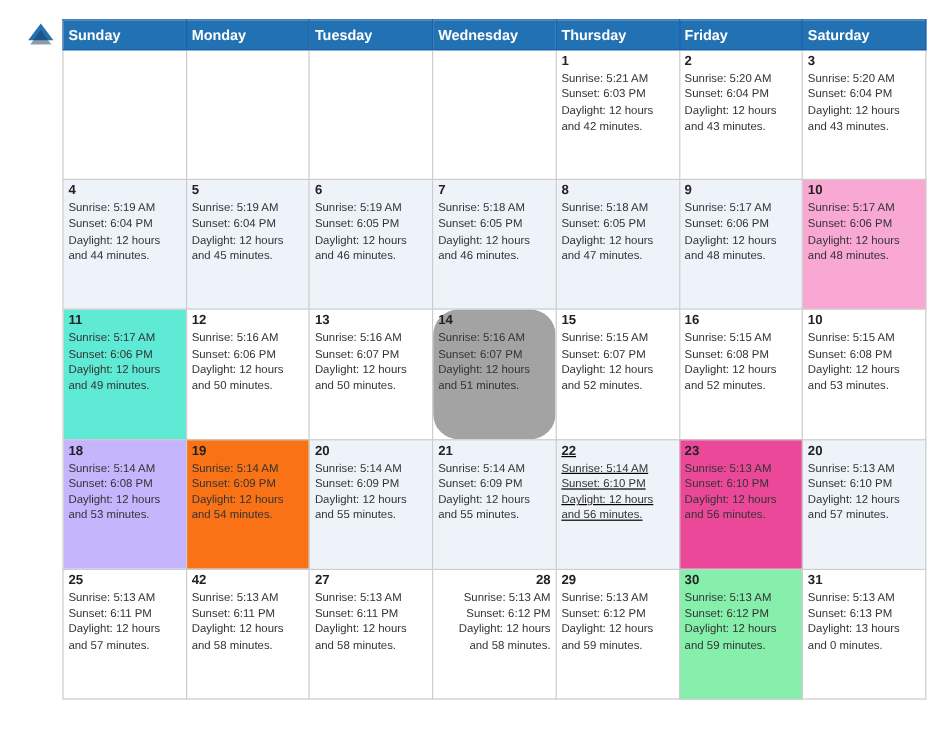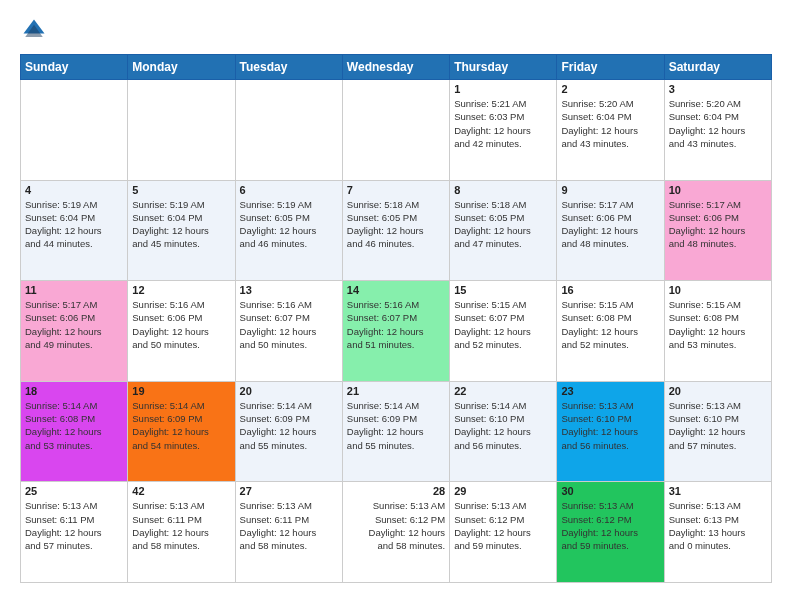--- a/index.html
+++ b/index.html
@@ -8,21 +8,21 @@
       height: 612px;
       font-family: Arial, sans-serif;
       background: #fff;
       overflow: hidden;
     }
     .page {
       width: 792px;
       height: 612px;
       padding: 16px 20px 29px 20px;
       display: flex;
-      flex-direction: column;
+      flex-direction: row;
     }
     .header {
       display: flex;
       justify-content: space-between;
       align-items: flex-start;
       margin-bottom: 10px;
     }
     .logo {
       display: flex;
       align-items: center;
@@ -212,42 +212,42 @@
           </td>
           <td style="background: #f9a8d4;">
             <span class="day-number">10</span>
             <div class="day-info" style="white-space: pre-line;">Sunrise: 5:17 AM
 Sunset: 6:06 PM
 Daylight: 12 hours
 and 48 minutes.</div>
           </td>
         </tr>
         <tr>
-          <td style="background: #f9a8d4;">
+          <td style="background: #5eead4;">
             <span class="day-number">11</span>
             <div class="day-info" style="white-space: pre-line;">Sunrise: 5:17 AM
 Sunset: 6:06 PM
 Daylight: 12 hours
 and 49 minutes.</div>
           </td>
           <td style="background: rgb(255, 255, 255);">
             <span class="day-number">12</span>
             <div class="day-info" style="white-space: pre-line;">Sunrise: 5:16 AM
 Sunset: 6:06 PM
 Daylight: 12 hours
 and 50 minutes.</div>
           </td>
           <td style="background: rgb(255, 255, 255);">
             <span class="day-number">13</span>
             <div class="day-info" style="white-space: pre-line;">Sunrise: 5:16 AM
 Sunset: 6:07 PM
 Daylight: 12 hours
 and 50 minutes.</div>
           </td>
-          <td style="background: #86efac;">
+          <td style="background: #a3a3a3; border-radius: 21px;">
             <span class="day-number">14</span>
             <div class="day-info" style="white-space: pre-line;">Sunrise: 5:16 AM
 Sunset: 6:07 PM
 Daylight: 12 hours
 and 51 minutes.</div>
           </td>
           <td style="background: rgb(255, 255, 255);">
             <span class="day-number">15</span>
             <div class="day-info" style="white-space: pre-line;">Sunrise: 5:15 AM
 Sunset: 6:07 PM
@@ -263,21 +263,21 @@
           </td>
           <td style="background: rgb(255, 255, 255);">
             <span class="day-number">10</span>
             <div class="day-info" style="white-space: pre-line;">Sunrise: 5:15 AM
 Sunset: 6:08 PM
 Daylight: 12 hours
 and 53 minutes.</div>
           </td>
         </tr>
         <tr>
-          <td style="background: #d946ef;">
+          <td style="background: #c4b5fd;">
             <span class="day-number">18</span>
             <div class="day-info" style="white-space: pre-line;">Sunrise: 5:14 AM
 Sunset: 6:08 PM
 Daylight: 12 hours
 and 53 minutes.</div>
           </td>
           <td style="background: #f97316;">
             <span class="day-number">19</span>
             <div class="day-info" style="white-space: pre-line;">Sunrise: 5:14 AM
 Sunset: 6:09 PM
@@ -291,28 +291,28 @@
 Daylight: 12 hours
 and 55 minutes.</div>
           </td>
           <td style="background: rgb(238, 243, 250);">
             <span class="day-number">21</span>
             <div class="day-info" style="white-space: pre-line;">Sunrise: 5:14 AM
 Sunset: 6:09 PM
 Daylight: 12 hours
 and 55 minutes.</div>
           </td>
-          <td style="background: rgb(238, 243, 250);">
+          <td style="background: rgb(238, 243, 250); text-decoration: underline;">
             <span class="day-number">22</span>
             <div class="day-info" style="white-space: pre-line;">Sunrise: 5:14 AM
 Sunset: 6:10 PM
 Daylight: 12 hours
 and 56 minutes.</div>
           </td>
-          <td style="background: #0ea5e9;">
+          <td style="background: #ec4899;">
             <span class="day-number">23</span>
             <div class="day-info" style="white-space: pre-line;">Sunrise: 5:13 AM
 Sunset: 6:10 PM
 Daylight: 12 hours
 and 56 minutes.</div>
           </td>
           <td style="background: rgb(238, 243, 250);">
             <span class="day-number">20</span>
             <div class="day-info" style="white-space: pre-line;">Sunrise: 5:13 AM
 Sunset: 6:10 PM
@@ -349,21 +349,21 @@
 Daylight: 12 hours
 and 58 minutes.</div>
           </td>
           <td style="background: rgb(255, 255, 255);">
             <span class="day-number">29</span>
             <div class="day-info" style="white-space: pre-line;">Sunrise: 5:13 AM
 Sunset: 6:12 PM
 Daylight: 12 hours
 and 59 minutes.</div>
           </td>
-          <td style="background: #22c55e;">
+          <td style="background: #86efac;">
             <span class="day-number">30</span>
             <div class="day-info" style="white-space: pre-line;">Sunrise: 5:13 AM
 Sunset: 6:12 PM
 Daylight: 12 hours
 and 59 minutes.</div>
           </td>
           <td style="background: rgb(255, 255, 255);">
             <span class="day-number">31</span>
             <div class="day-info" style="white-space: pre-line;">Sunrise: 5:13 AM
 Sunset: 6:13 PM

